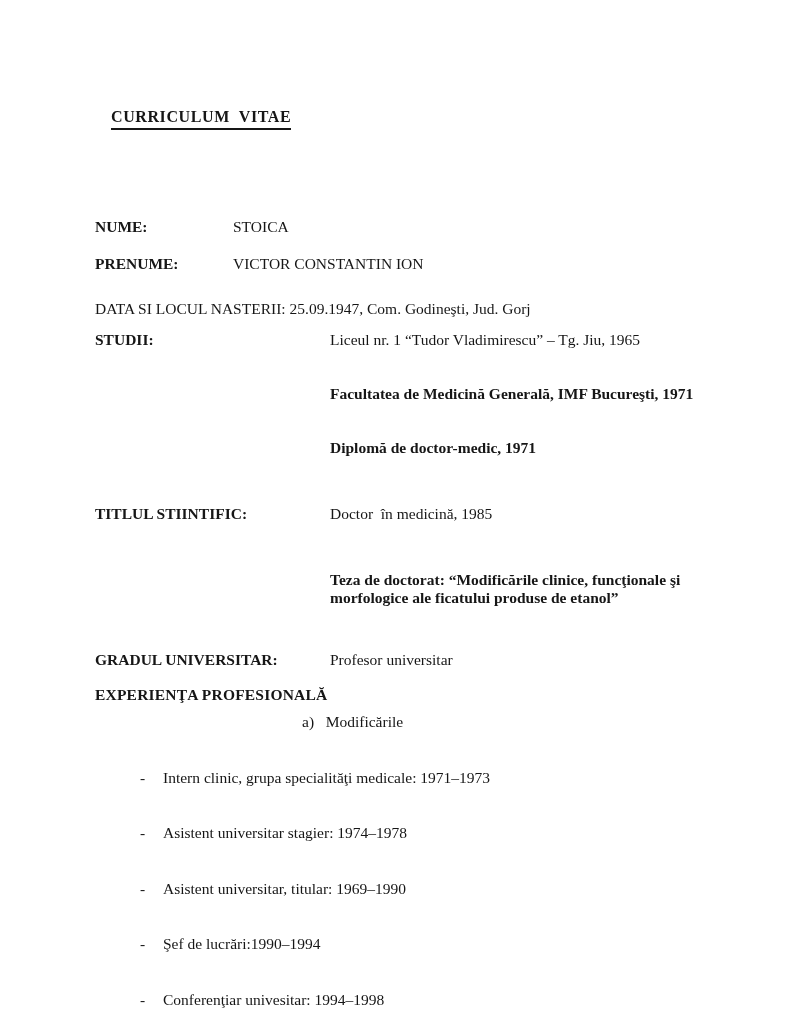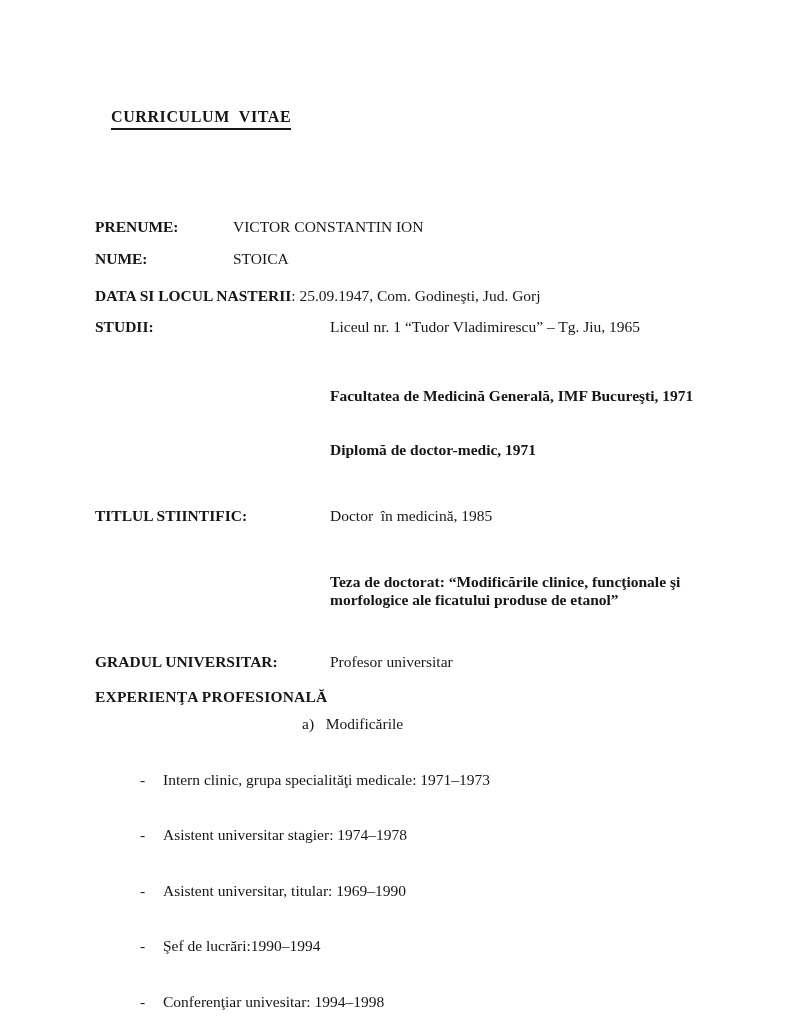--- a/index.html
+++ b/index.html
@@ -38,23 +38,23 @@
   .row {
     display: flex;
     align-items: baseline;
     font-size: 15.5px;
     line-height: 19px;
   }
   .label { font-weight: bold; flex: 0 0 auto; }
   .w1 { width: 138px; }
   .w2 { width: 235px; }
   .value { flex: 1 1 auto; }
-  .inline-label { font-weight: bold; }
+  .inline-label { font-weight: normal; margin-top: 13px; }
   .mb18 { margin-bottom: 18px; }
-  .mb15 { margin-bottom: 15px; }
+  .mb15 { }
   .mb13 { margin-bottom: 13px; }
   .mb12 { margin-bottom: 12px; }
   .mb11 { margin-bottom: 11px; }
   .mb9  { margin-bottom: 9px; }
   .mb7  { margin-bottom: 7px; }
   .mb16 { margin-bottom: 16px; }
   .indent2 {
     margin-left: 235px;
     font-size: 15.5px;
     line-height: 18px;
@@ -92,28 +92,28 @@
 </style>
 </head>
 <body>
 
 <div class="page">
 
   <div class="title-wrap">
     <h1 class="title">CURRICULUM  VITAE</h1>
   </div>
 
+  <div class="row mb18">
+    <span class="label w1">NUME:</span>
+    <span class="value">STOICA</span>
+  </div>
+
   <div class="row mb13">
     <span class="label w1">PRENUME:</span>
     <span class="value">VICTOR CONSTANTIN ION</span>
-  </div>
-
-  <div class="row mb18">
-    <span class="label w1">NUME:</span>
-    <span class="value">STOICA</span>
   </div>
 
   <div class="row mb12">
     <span class="inline-label">DATA SI LOCUL NASTERII</span><span>: 25.09.1947, Com. Godineşti, Jud. Gorj</span>
   </div>
 
   <div class="row mb15">
     <span class="label w2">STUDII:</span>
     <span class="value">Liceul nr. 1 “Tudor Vladimirescu” – Tg. Jiu, 1965</span>
   </div>

